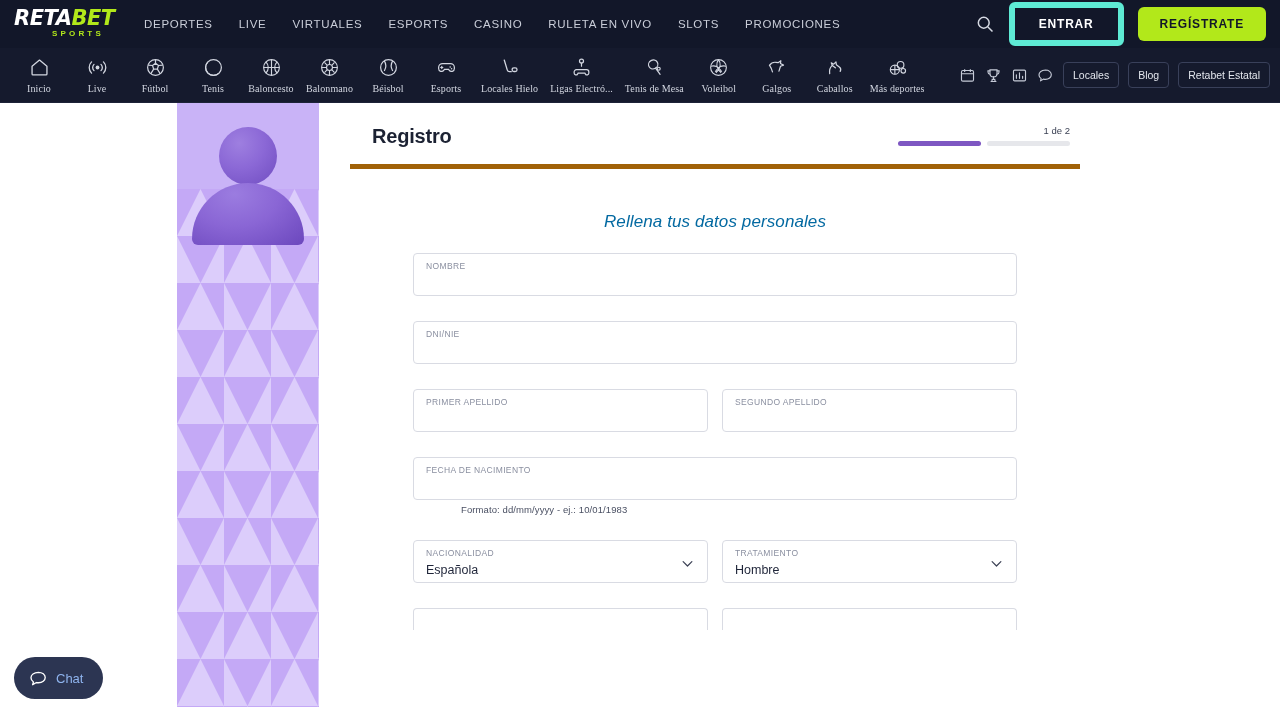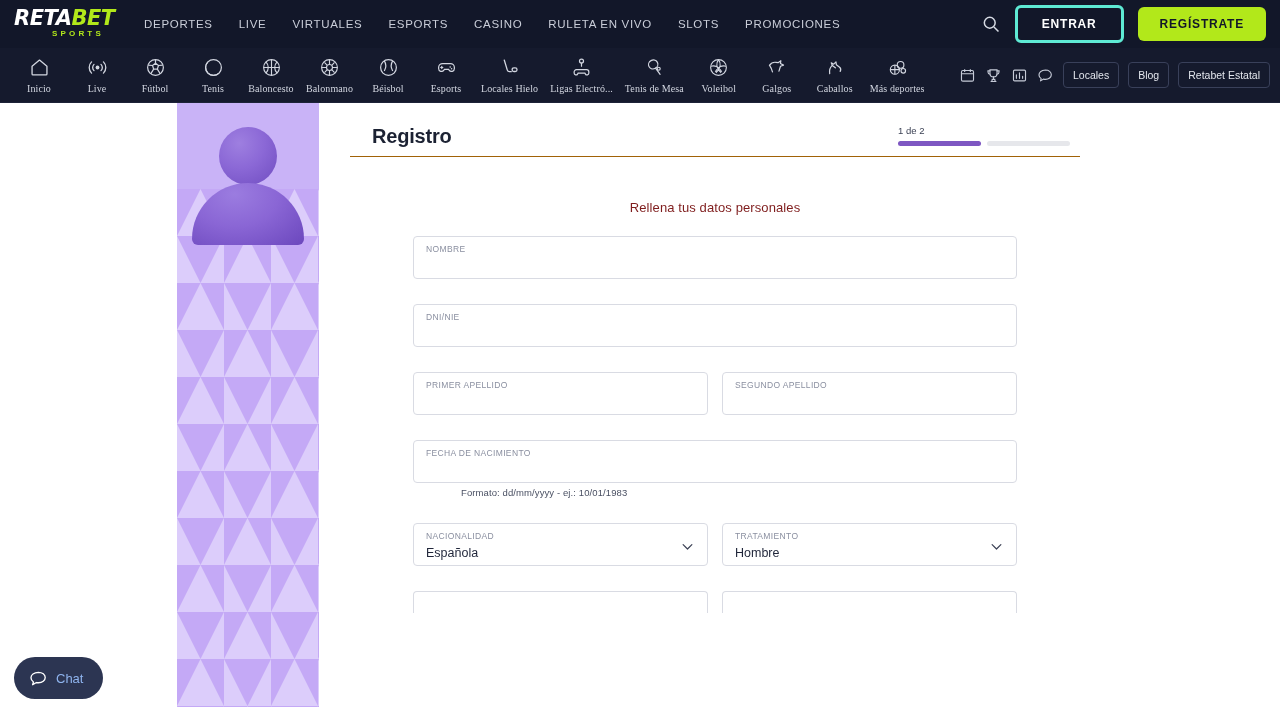--- a/index.html
+++ b/index.html
@@ -31,21 +31,21 @@
     padding-right: 2px;
   }
   .mainnav { display: flex; align-items: center; gap: 26px; flex: 1 1 auto; margin-left: 16px;}
   .mainnav a {
     color: #c9cdd8; font-size: 11.5px; letter-spacing: 0.7px;
     text-decoration: none; font-weight: 500; white-space: nowrap;
   }
   .topright { display: flex; align-items: center; gap: 14px; flex: 0 0 auto; }
   .search-icon { width: 20px; height: 20px; color: #d6dae3; display:block; }
   .btn-entrar {
-    border: 3px solid #5eead4; border-radius: 6px; background: transparent;
+    border: 6px solid #5eead4; border-radius: 6px; background: transparent;
     color: #ffffff; font-size: 12px; font-weight: bold; letter-spacing: 0.8px;
     padding: 9px 24px; cursor: pointer; font-family: "Liberation Sans", sans-serif;
   }
   .btn-registrate {
     border: none; border-radius: 6px; background: #b2e81a;
     color: #121729; font-size: 12px; font-weight: bold; letter-spacing: 0.8px;
     padding: 10px 22px; cursor: pointer; font-family: "Liberation Sans", sans-serif;
   }
 
   
@@ -89,33 +89,33 @@
     position: absolute; left: 50%; top: 64px; transform: translateX(-50%);
     width: 112px; height: 62px; border-radius: 56px 56px 6px 6px;
     background: radial-gradient(ellipse at 38% 18%, #9b7ce0 0%, #8a66d5 45%, #6b47bd 100%);
   }
 
   .content {
     position: absolute; left: 350px; top: 0; width: 730px; height: 604px;
   }
   .form-head {
     display: flex; align-items: flex-end; justify-content: space-between;
-    border-bottom: 1px solid #a16207; padding: 22px 10px 8px 22px;
+    border-bottom: 5px solid #a16207; padding: 22px 10px 16px 22px; text-align: right;
   }
   .page-title { font-size: 20px; font-weight: bold; color: #1c2233; letter-spacing: -0.2px; }
   .progress-wrap { width: 172px; padding-bottom: 2px; }
   .progress-label { font-size: 9.5px; color: #3b4154; margin-bottom: 5px; }
   .progress-track { display: flex; gap: 6px; }
   .progress-seg { height: 5px; border-radius: 3px; flex: 1 1 0; }
   .seg-on { background: #7e57c2; }
   .seg-off { background: #e6e7eb; }
 
   .subtitle {
-    text-align: center; font-size: 13px; color: #7f1d1d;
-    margin-top: 43px; letter-spacing: 0.1px;
+    text-align: center; font-size: 17px; color: #0369a1;
+    margin-top: 43px; letter-spacing: 0.1px; font-style: italic;
   }
 
   .fields { margin-top: 21px; padding: 0 63px 0 63px; }
   .row { display: flex; gap: 14px; }
   .field { position: relative; margin-bottom: 25px; flex: 1 1 0; }
   .field-box {
     border: 1px solid #d9dbe3; border-radius: 4px; background: #fff;
     height: 43px; padding: 7px 12px 0 12px; position: relative;
   }
   .field-label {

